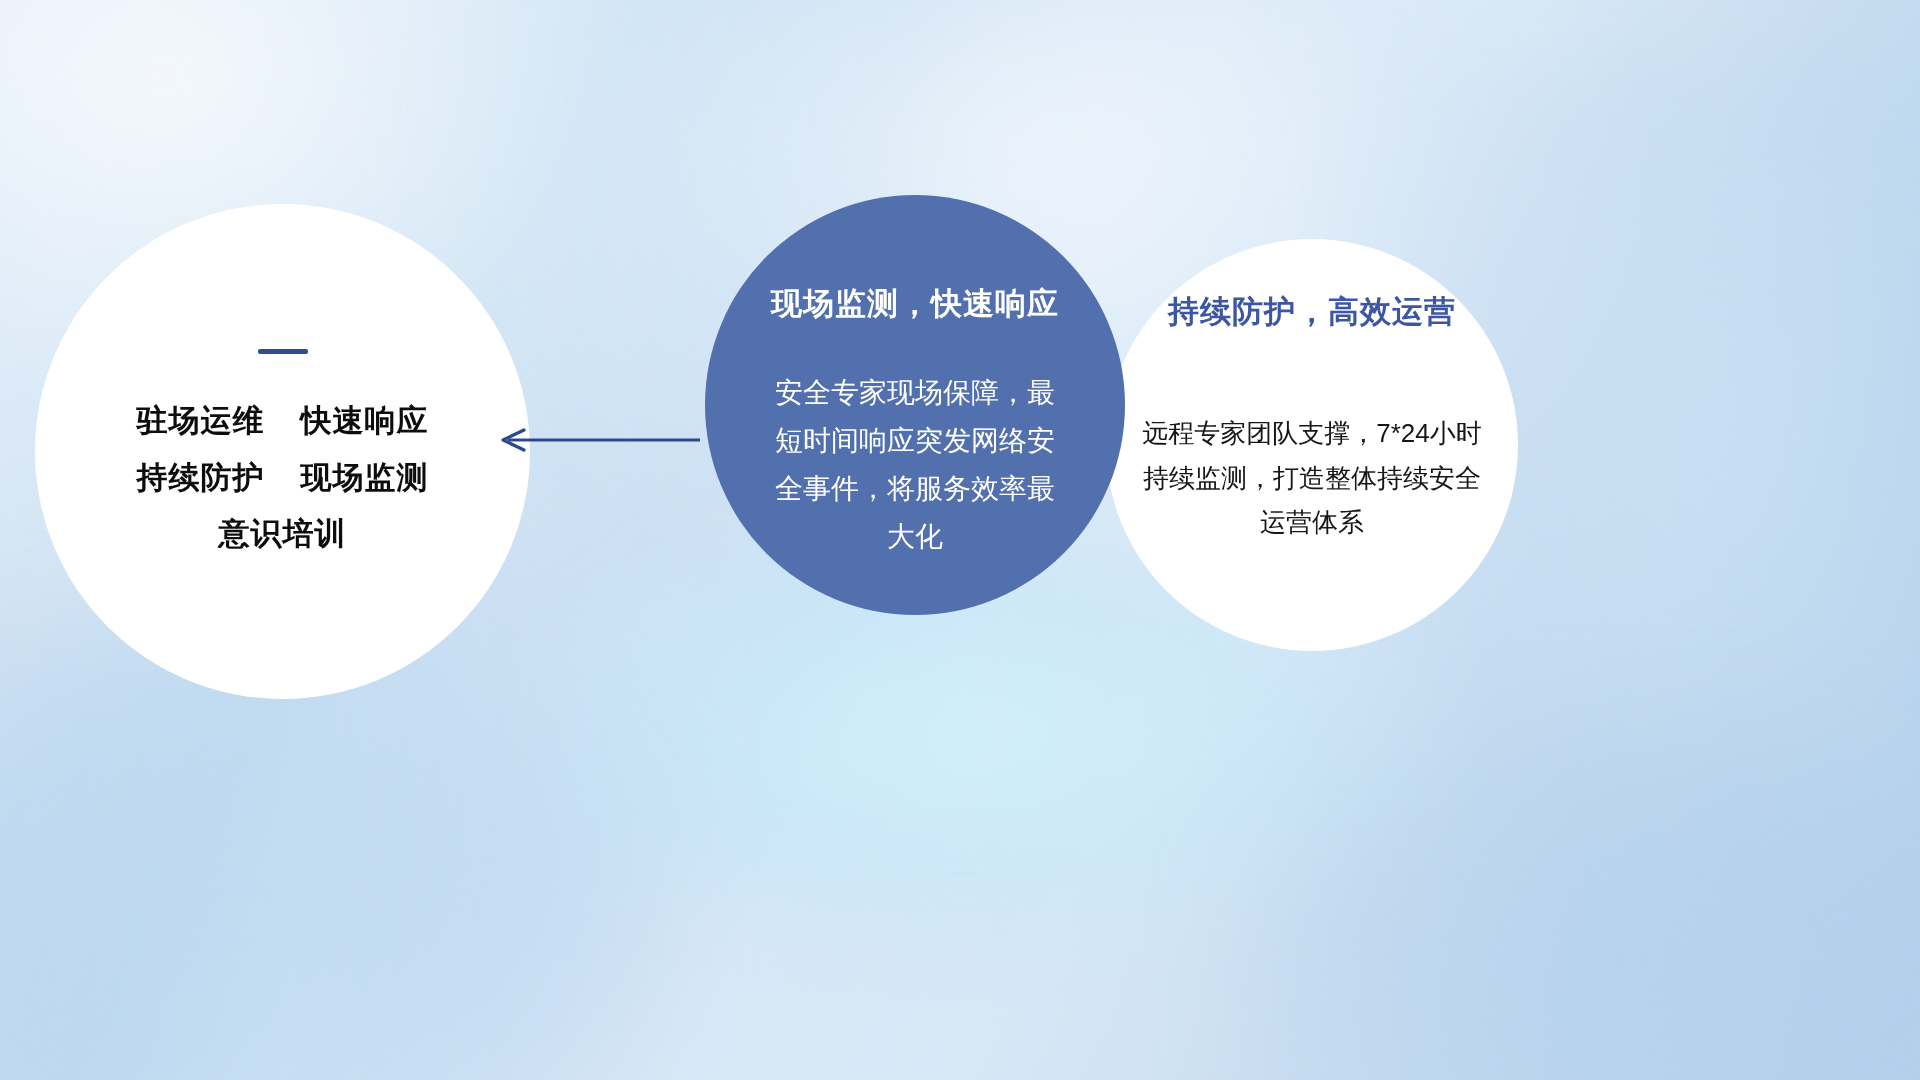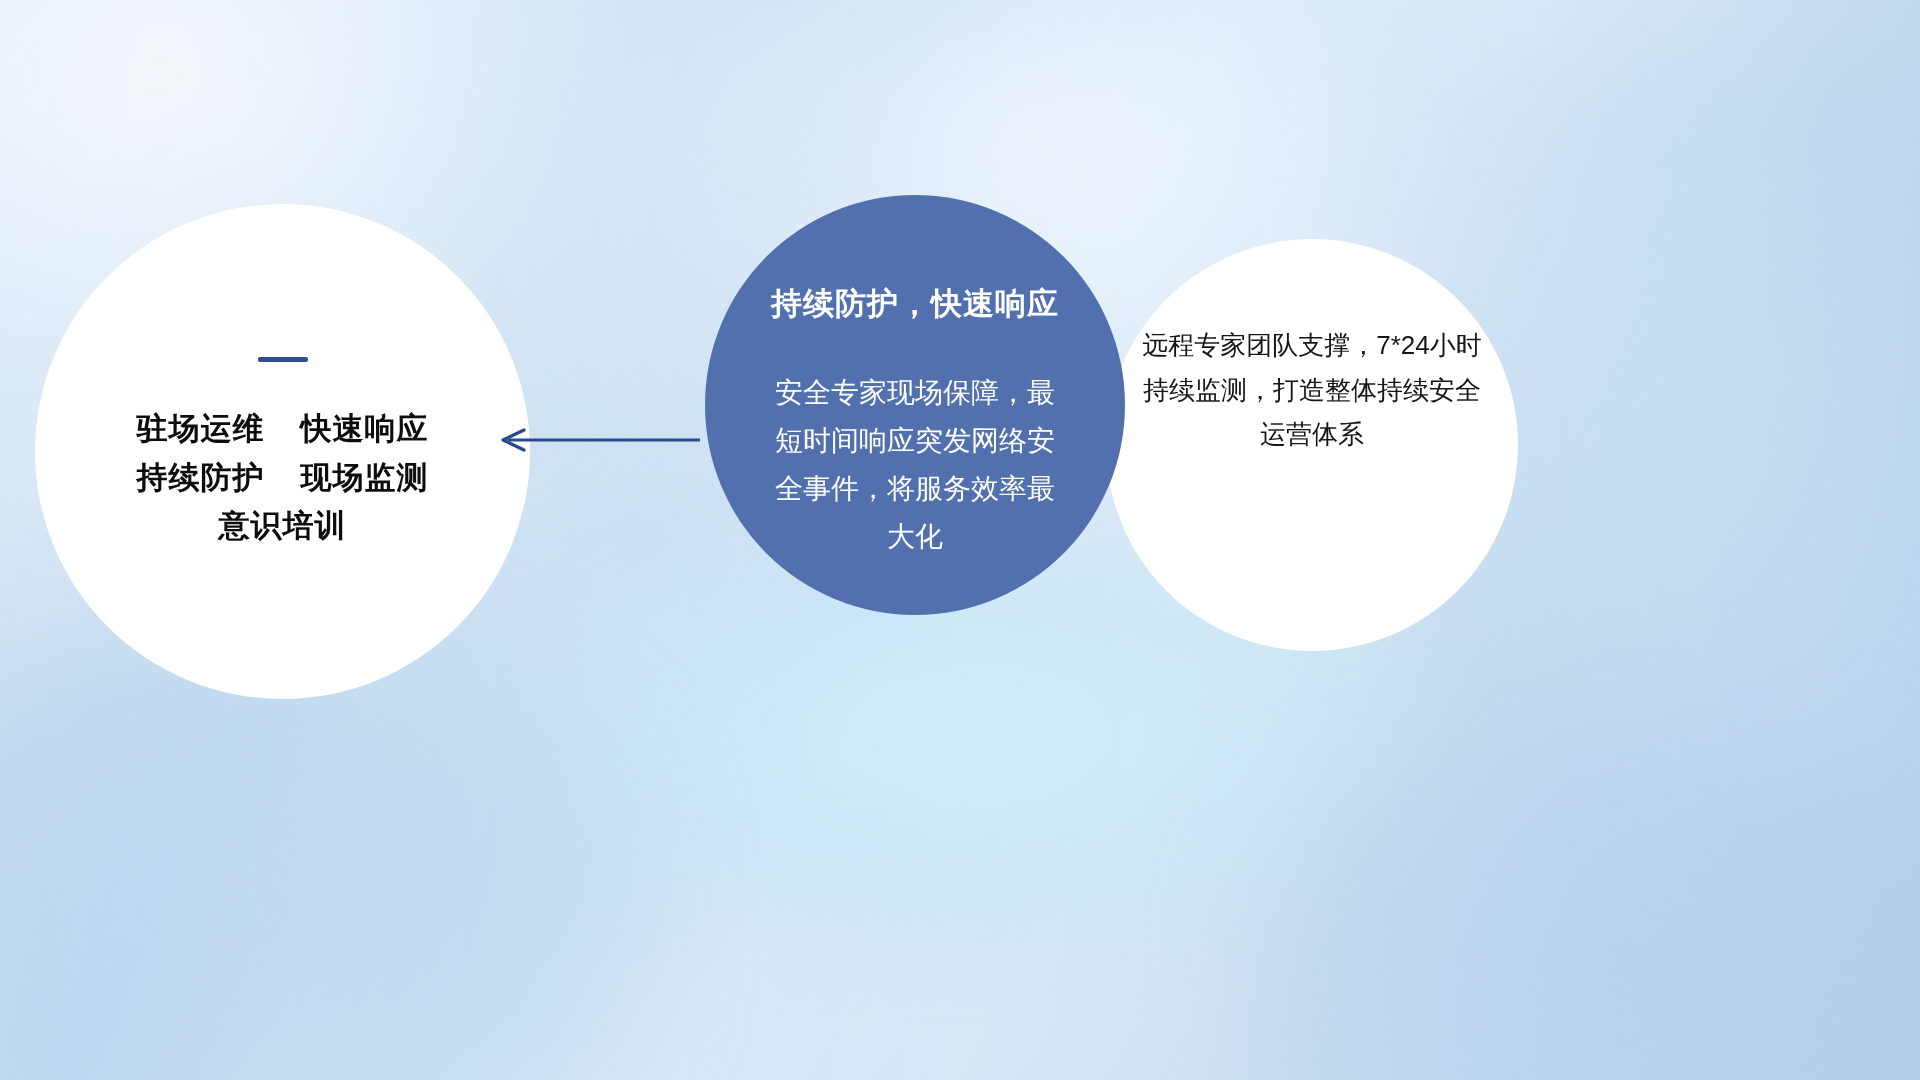--- a/index.html
+++ b/index.html
@@ -143,21 +143,21 @@
     height: 5px;
     background: #2f4d92;
     border-radius: 2px;
     margin-bottom: 48px;
   }
 
   .left-list {
     display: flex;
     flex-direction: column;
     align-items: center;
-    gap: 10px;
+    gap: 18px;
   }
   .left-row {
     display: flex;
     justify-content: center;
     gap: 36px;
     font-size: 31px;
     font-weight: bold;
     color: #0d0d0d;
     letter-spacing: 1px;
     line-height: 1.25;
@@ -260,25 +260,26 @@
         <span>持续防护</span>
         <span>现场监测</span>
       </div>
       <div class="left-row left-row-single">
         <span>意识培训</span>
       </div>
     </div>
   </div>
 
   <div class="circle circle-right">
+    <div class="card-title">持续防护，高效运营</div>
     <div class="card-body">远程专家团队支撑，7*24小时持续监测，打造整体持续安全运营体系</div>
   </div>
 
   <div class="circle circle-mid">
-    <div class="card-title">持续防护，快速响应</div>
+    <div class="card-title">现场监测，快速响应</div>
     <div class="card-body">安全专家现场保障，最短时间响应突发网络安全事件，将服务效率最大化</div>
   </div>
 
   <svg class="arrow-layer" viewBox="0 0 1920 1080" width="1920" height="1080">
     <g>
       <line x1="700" y1="440" x2="508" y2="440" stroke="#2a4a8c" stroke-width="3.2" stroke-linecap="butt"></line>
       <polyline points="524,430 503,440 524,450" fill="none" stroke="#2a4a8c" stroke-width="3.2" stroke-linecap="round" stroke-linejoin="round"></polyline>
     </g>
   </svg>
 

